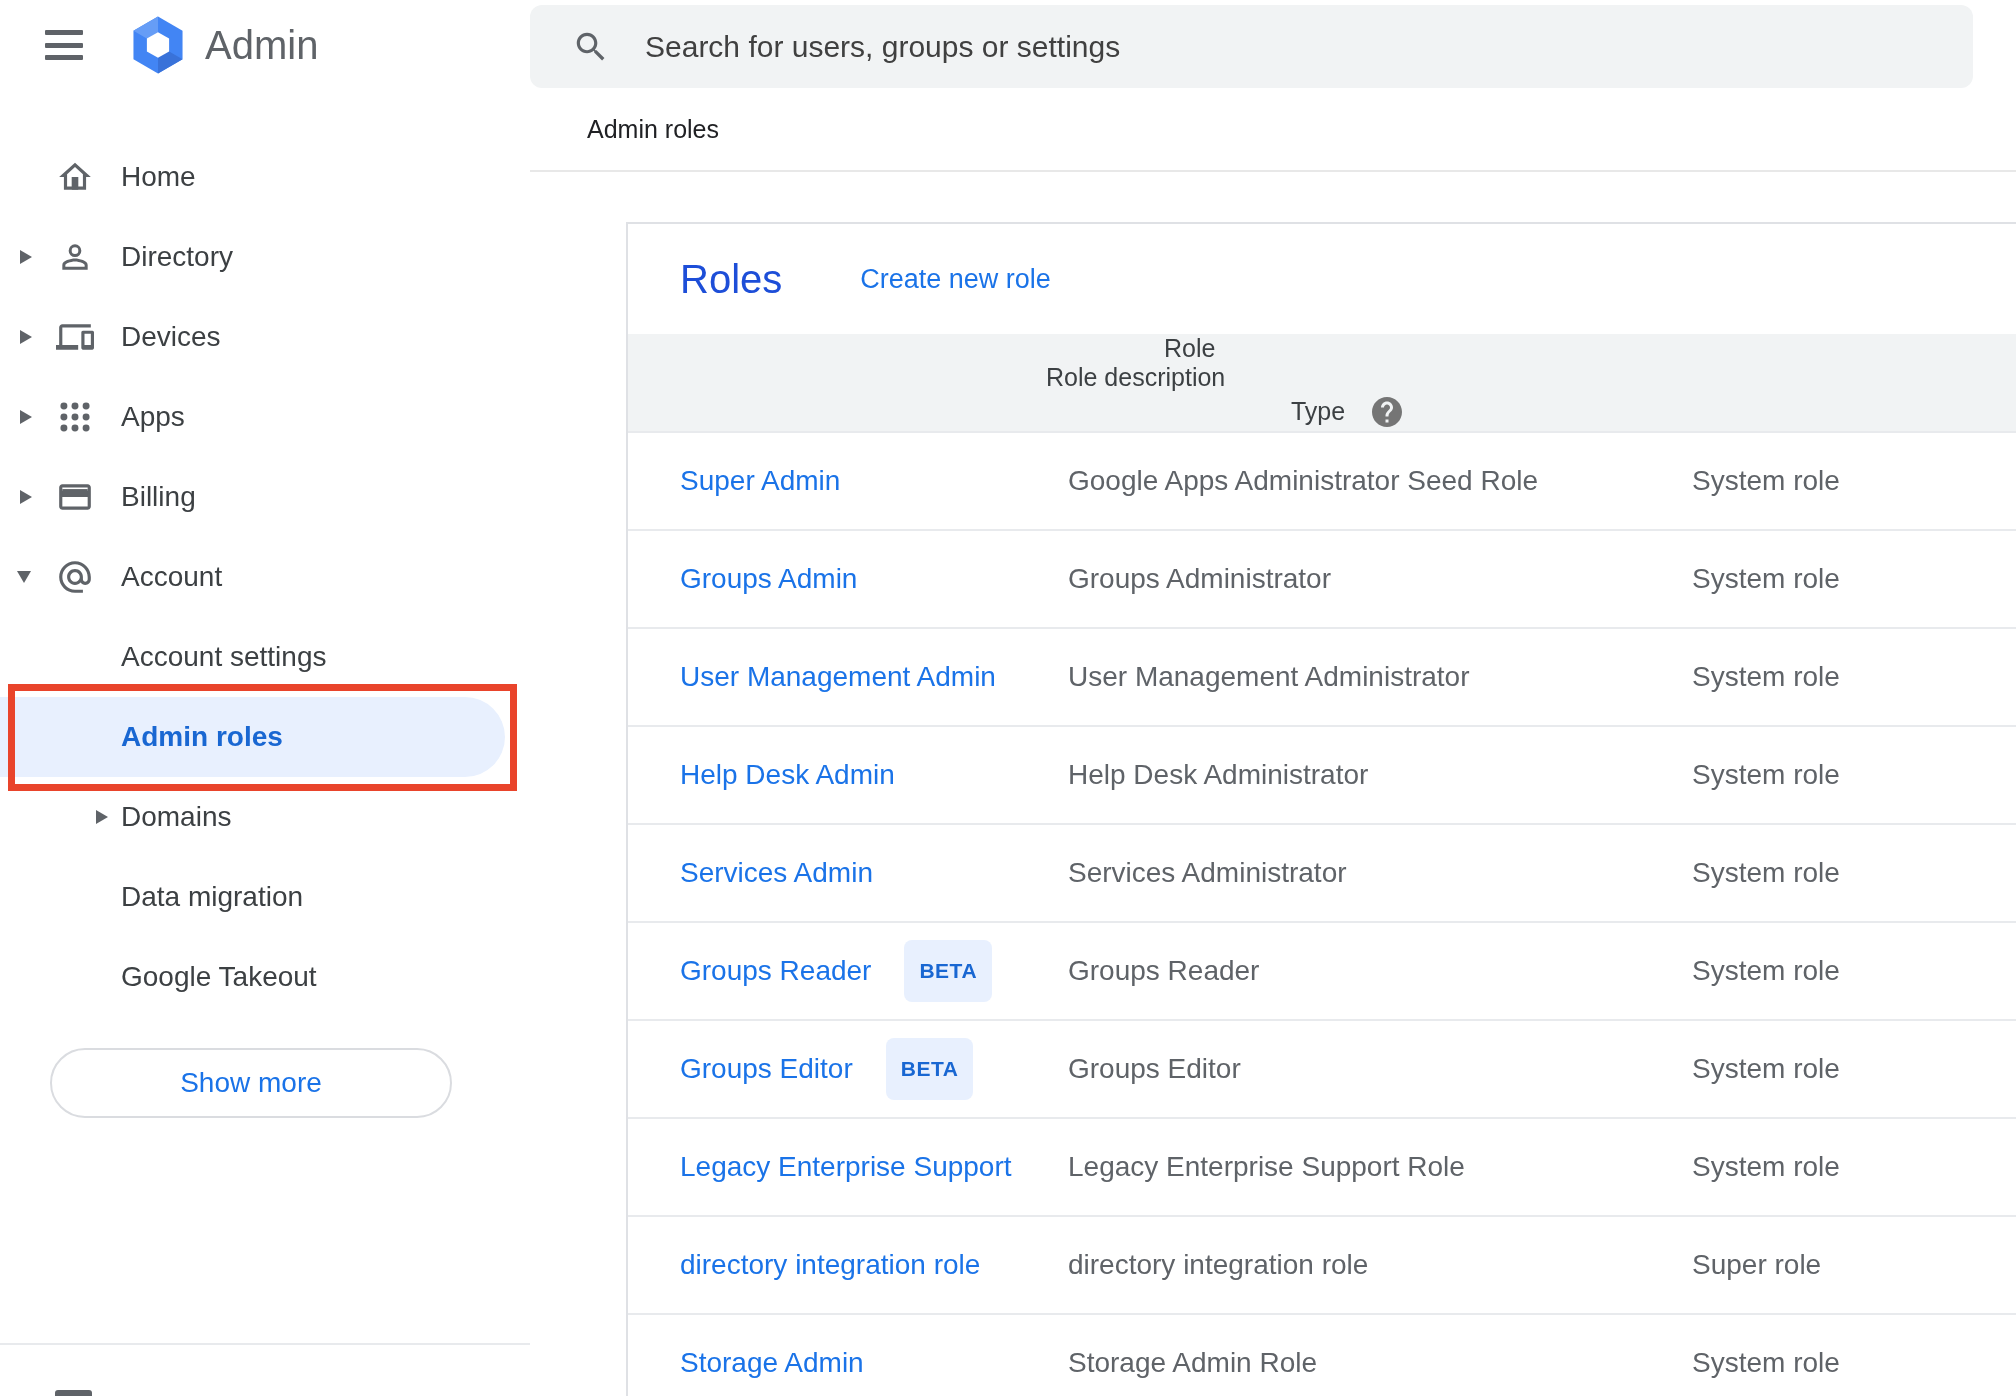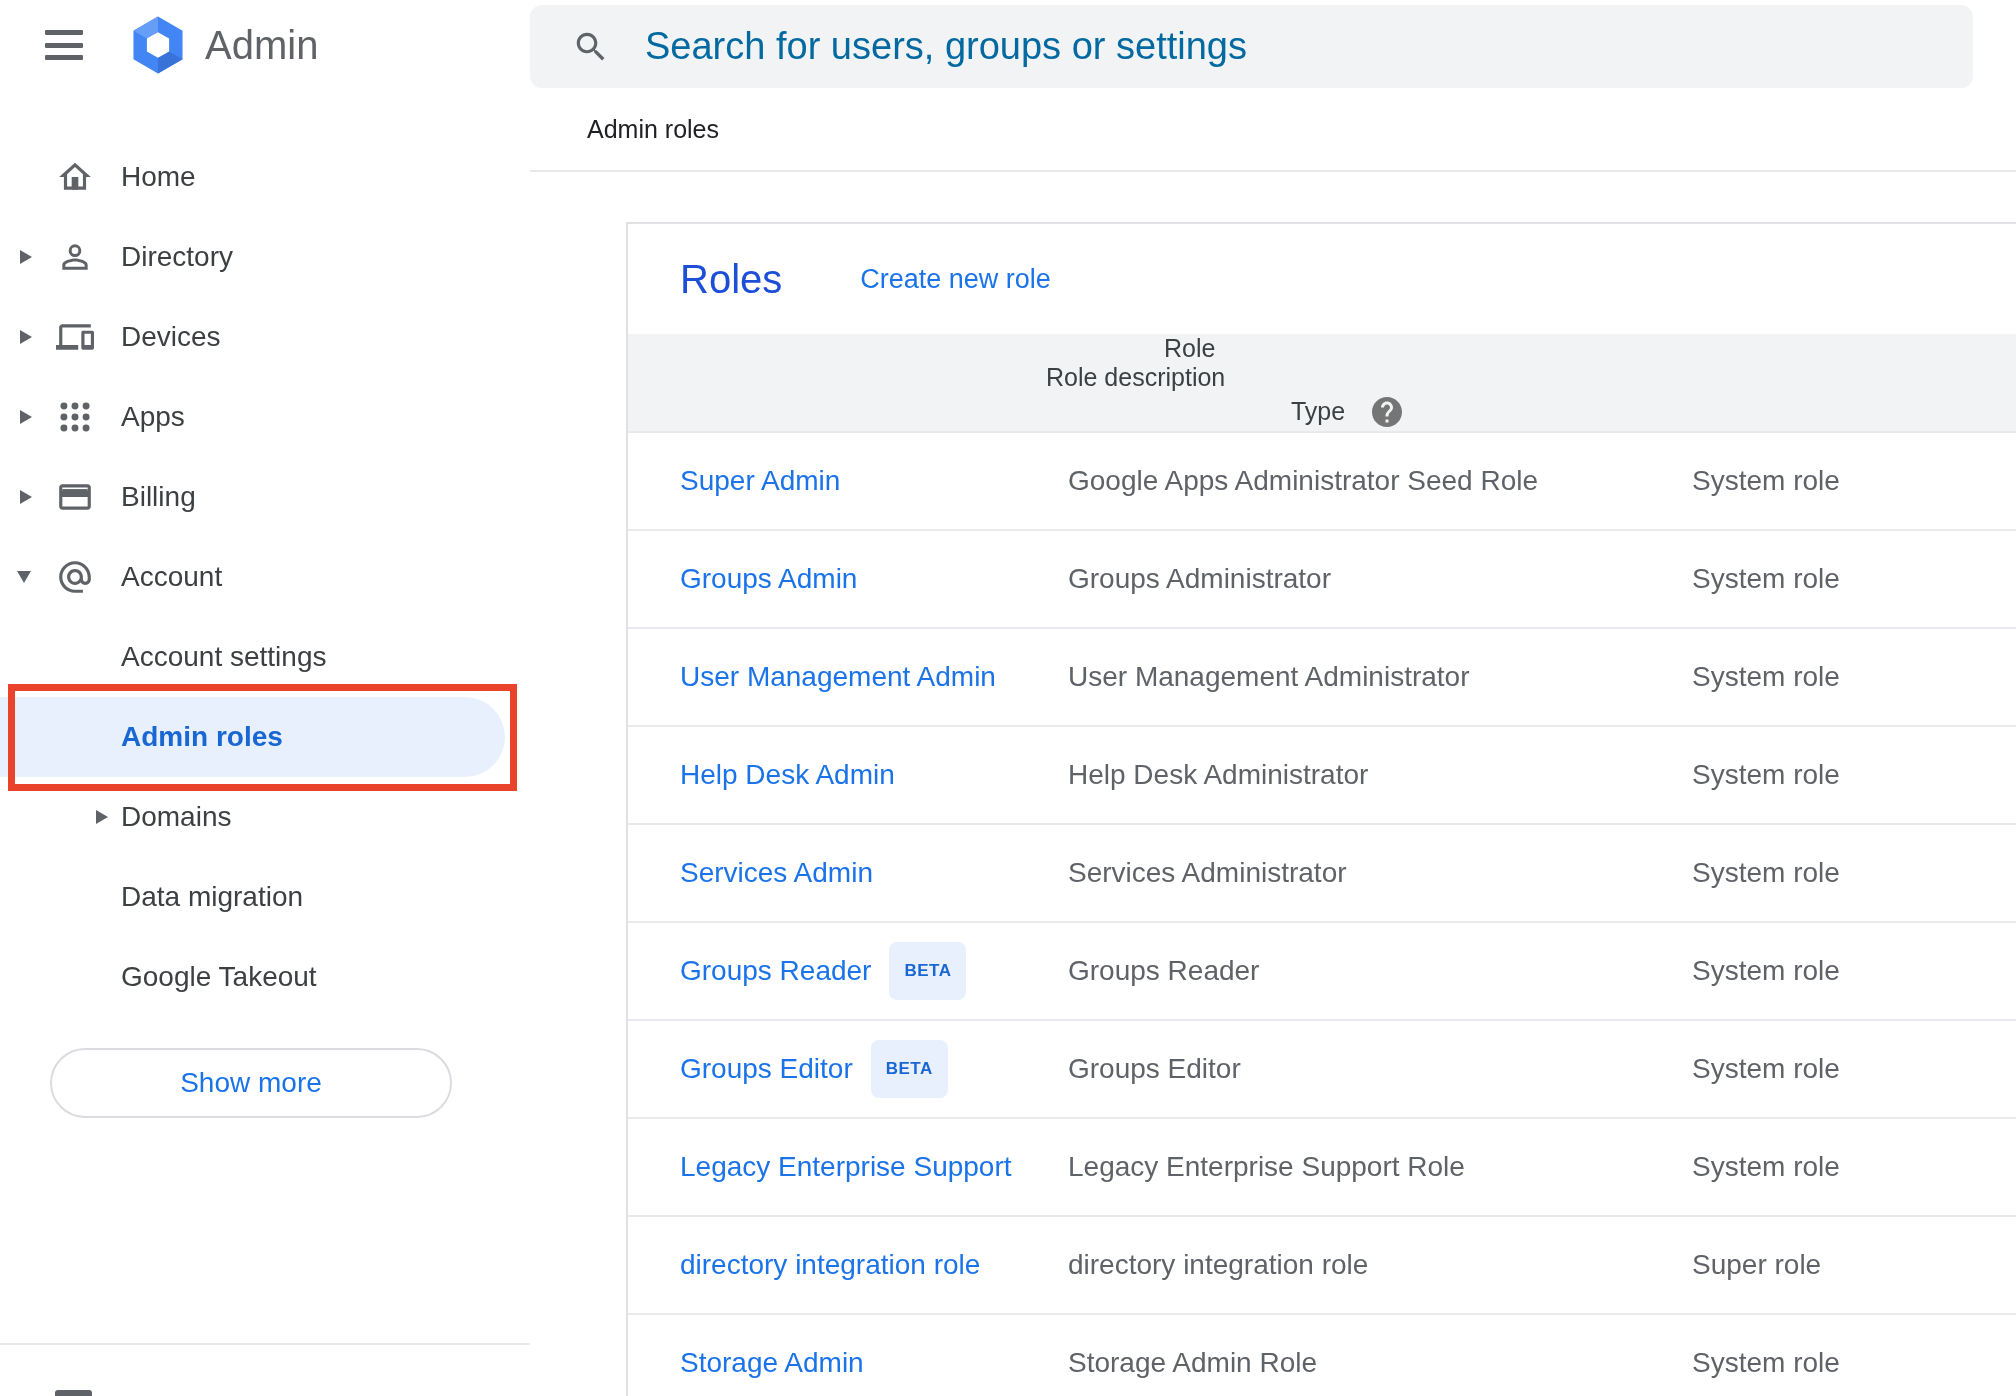--- a/index.html
+++ b/index.html
@@ -42,21 +42,21 @@
                font-size:28px; font-weight:500; color:#1a73e8; font-family:inherit; }
   .sidebar-divider { margin-top:225px; width:530px; border-top:2px solid #e8eaed; }
   .partial-icon { position:absolute; left:55px; top:1390px; width:37px; height:6px;
                   background:#5f6368; border-radius:3px 3px 0 0; }
 
   
   .main { position:absolute; left:530px; top:0; width:1486px; height:1396px; }
   .search-bar { margin-top:5px; width:1443px; height:83px; background:#f1f3f4; border-radius:12px;
                 display:flex; align-items:center; padding-left:42px; cursor:text; }
   .search-bar svg { width:38px; height:38px; fill:#5f6368; flex:none; }
-  .search-placeholder { margin-left:35px; font-size:38px; color:#0369a1; }
+  .search-placeholder { margin-left:35px; font-size:30px; color:#404040; }
 
   .breadcrumb-row { height:84px; display:flex; align-items:center; padding-left:57px;
                     border-bottom:2px solid #e8e8e8; }
   .breadcrumb { font-size:25px; color:#202124; }
 
   .card { margin-top:50px; margin-left:96px; width:1390px;
           border-top:2px solid #dfe1e5; border-left:2px solid #dfe1e5; background:#fff; }
   .card-header { height:110px; display:flex; align-items:center; padding-left:52px; }
   .card-title { font-size:40px; font-weight:400; color:#1d4ed8; }
   .create-link { margin-left:78px; font-size:27px; color:#1a73e8; cursor:pointer; text-decoration:none; }
@@ -65,21 +65,21 @@
   .th { font-size:25px; color:#3c4043; font-weight:500; }
   .col-role { width:368px; flex:none; }
   .col-desc { width:604px; flex:none; }
   .col-type { flex:1; display:flex; align-items:center; }
   .help-icon { margin-left:24px; width:36px; height:36px; }
   .help-icon svg { width:36px; height:36px; fill:#757575; }
 
   .row { height:98px; display:flex; align-items:center; padding-left:52px; border-top:2px solid #e8eaed;gap:20px; }
   .role-cell { display:flex; align-items:center; }
   .role-link { font-size:28px; color:#1a73e8; cursor:pointer; text-decoration:none; }
-  .beta-badge { margin-left:18px; background:#e8f0fe; color:#1967d2; font-size:17px; font-weight:700;
+  .beta-badge { margin-left:33px; background:#e8f0fe; color:#1967d2; font-size:21px; font-weight:700;
                 padding:19px 15px; border-radius:8px; letter-spacing:0.5px; }
   .desc-cell, .type-cell { font-size:28px; color:#5f6368; }
 </style>
 </head>
 <body>
 
 <div class="sidebar">
 
   <div class="sidebar-header">
     <div class="hamburger">

